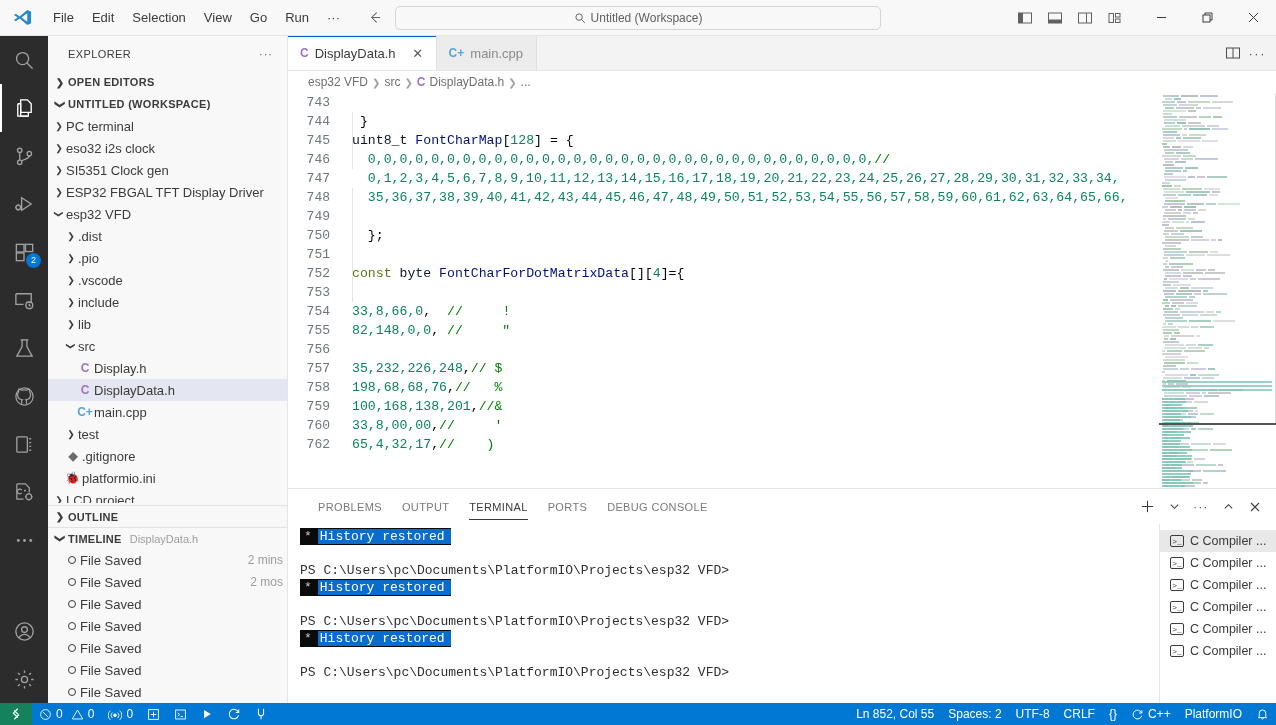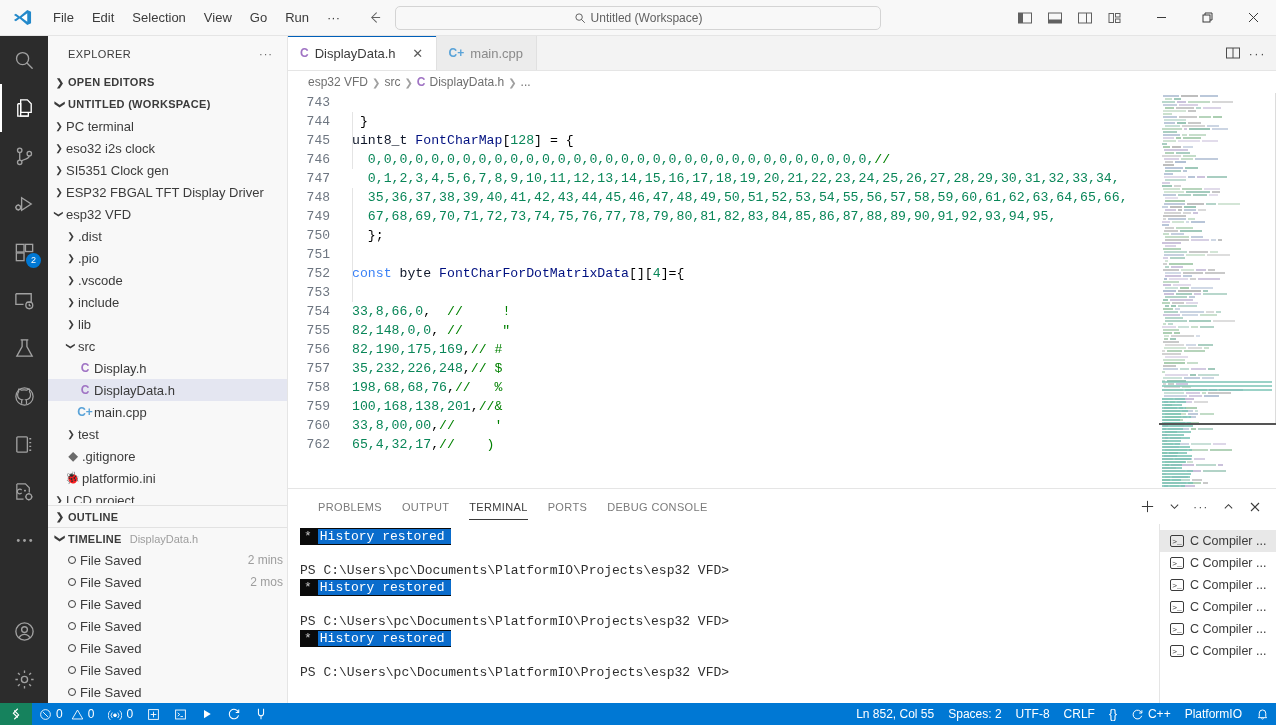--- a/index.html
+++ b/index.html
@@ -130,21 +130,21 @@
   }
   .bc-sep { color: #a0a0a0; font-size: 10px; }
   .bc-c { color: #a074c4; font-weight: bold; }
 
   
   .editorarea { flex: 1; display: flex; min-height: 0; background: #ffffff; position: relative; overflow: hidden; }
   .code-scroll { flex: 1; overflow: hidden; position: relative; }
   .codeline { height: 19px; display: flex; align-items: center; font-family: "Liberation Mono", monospace; font-size: 13.2px; white-space: pre; }
   .lnum { width: 62px; min-width: 62px; text-align: right; padding-right: 20px; color: #6e7681; font-size: 13px; }
   .ctext { flex: 1; padding-left: 2px; }
-  .k-kw { color: #3b82f6; }
+  .k-kw { color: #4d7c0f; }
   .k-ty { color: #0f172a; }
   .k-num { color: #098658; }
   .k-cm { color: #008000; }
   .k-pl { color: #000000; }
   .k-var { color: #001080; }
   .k-ctl { color: #af00db; }
   .indent-guide {
     position: absolute; width: 1px; background: #e4e4e4;
   }
   .minimap {
@@ -580,28 +580,28 @@
       </div>
 
       <div class="editorarea">
         <div class="code-scroll" id="code-scroll">
             <div class="codeline"><span class="lnum">743</span><span class="ctext"></span></div>
             <div class="codeline"><span class="lnum">744</span><span class="ctext"><span class="k-pl"> }</span></span></div>
             <div class="codeline"><span class="lnum">745</span><span class="ctext"><span class="k-ty">uint8_t</span><span class="k-pl"> </span><span class="k-var">FontCharMap</span><span class="k-pl">[</span><span class="k-num">128</span><span class="k-pl">] = {</span></span></div>
             <div class="codeline"><span class="lnum">746</span><span class="ctext"><span class="k-pl">  </span><span class="k-num">0,0,0,0,0,0,0,0,0,0,0,0,0,0,0,0,0,0,0,0,0,0,0,0,0,0,0,0,0,0,0,0,</span><span class="k-cm">//</span></span></div>
             <div class="codeline"><span class="lnum">747</span><span class="ctext"><span class="k-pl">  </span><span class="k-num">0,1,2,3,4,5,6,7,8,9,10,11,12,13,14,15,16,17,18,19,20,21,22,23,24,25,26,27,28,29,30,31,32,33,34,</span></span></div>
             <div class="codeline"><span class="lnum">748</span><span class="ctext"><span class="k-pl">  </span><span class="k-num">35,36,37,38,39,40,41,42,43,44,45,46,47,48,49,50,51,52,53,54,55,56,57,58,59,60,61,62,63,64,65,66,</span></span></div>
-            <div class="codeline"><span class="lnum">749</span><span class="ctext"><span class="k-pl">  </span><span class="k-num">67,68,69,70,71,72,73,74,75,76,77,78,79,80,81,82,83,84,85,86,87,88,89,90,91,92,93,94,95,</span></span></div>
+            <div class="codeline"><span class="lnum">749</span></div>
             <div class="codeline"><span class="lnum">750</span><span class="ctext"><span class="k-pl">  };</span></span></div>
             <div class="codeline"><span class="lnum">751</span><span class="ctext"></span></div>
             <div class="codeline"><span class="lnum">752</span><span class="ctext"><span class="k-kw">const</span><span class="k-pl"> </span><span class="k-ty">byte</span><span class="k-pl"> </span><span class="k-var">FontCharForDotMatrixData</span><span class="k-pl">[][</span><span class="k-num">4</span><span class="k-pl">]={</span></span></div>
             <div class="codeline"><span class="lnum">753</span></div>
             <div class="codeline"><span class="lnum">754</span><span class="ctext"><span class="k-num">33,8,66,0</span><span class="k-pl">,  </span><span class="k-cm">//     !</span></span></div>
             <div class="codeline"><span class="lnum">755</span><span class="ctext"><span class="k-num">82,148,0,0</span><span class="k-pl">, </span><span class="k-cm">//     "</span></span></div>
-            <div class="codeline"><span class="lnum">756</span><span class="ctext"><span class="k-num">82,190,175,169</span><span class="k-pl">,</span><span class="k-cm">// #</span></span></div>
+            <div class="codeline"><span class="lnum">756</span></div>
             <div class="codeline"><span class="lnum">757</span><span class="ctext"><span class="k-num">35,232,226,248</span><span class="k-pl">,</span><span class="k-cm">// $</span></span></div>
             <div class="codeline"><span class="lnum">758</span><span class="ctext"><span class="k-num">198,68,68,76</span><span class="k-pl">,</span><span class="k-cm">//   %</span></span></div>
             <div class="codeline"><span class="lnum">759</span><span class="ctext"><span class="k-num">100,168,138,201</span><span class="k-pl">,</span><span class="k-cm">//&amp;</span></span></div>
             <div class="codeline"><span class="lnum">760</span><span class="ctext"><span class="k-num">33,8,00,00</span><span class="k-pl">,</span><span class="k-cm">//     '</span></span></div>
             <div class="codeline"><span class="lnum">762</span><span class="ctext"><span class="k-num">65,4,32,17</span><span class="k-pl">,</span><span class="k-cm">//    )</span></span></div>
             <div class="indent-guide" style="left: 64px; top: 19px; height: 57px;"></div>
             <div class="indent-guide" style="left: 64px; top: 95px; height: 114px;"></div>
           </div>
         <div class="minimap" id="minimap">
             <div class="mm-line" style="left: 4px; top: 2px; width: 16px; background: rgb(168, 184, 207); opacity: 0.76;"></div>

